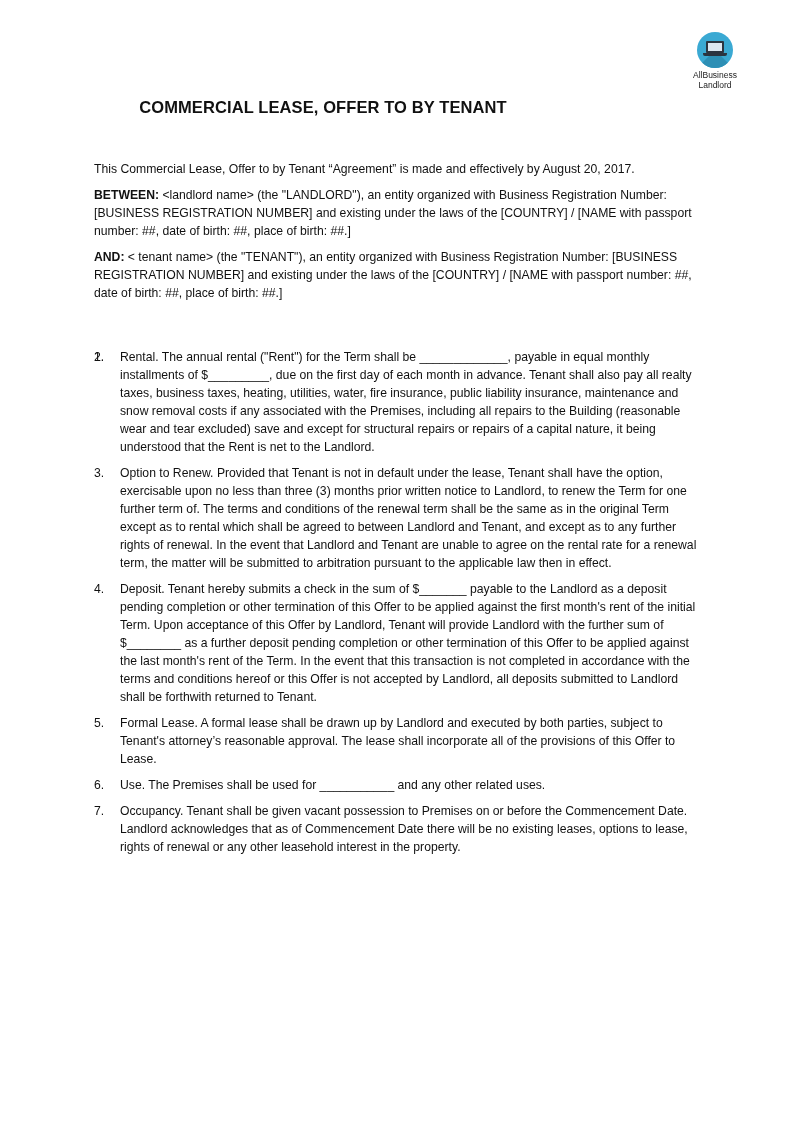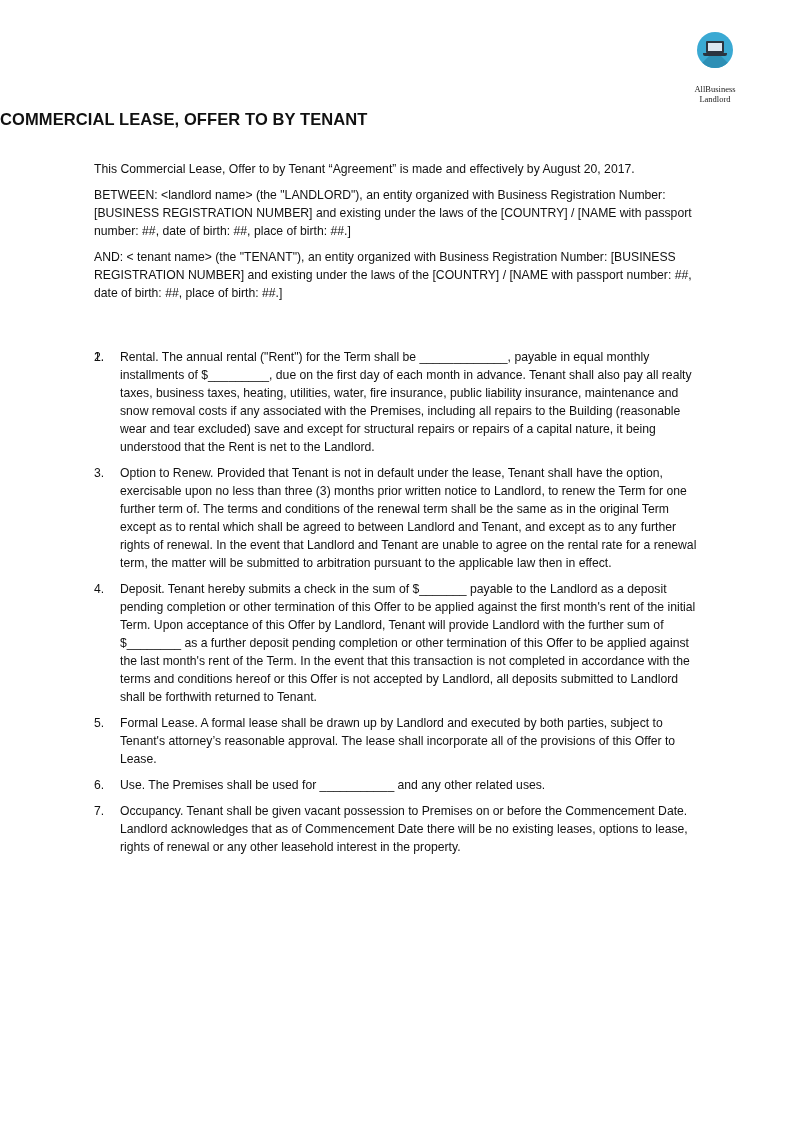--- a/index.html
+++ b/index.html
@@ -26,34 +26,34 @@
   }
   .laptop-screen::after {
     content: ""; position: absolute; left: 2px; top: 2px; width: 14px; height: 8px;
     background: #dce6f0;
   }
   .laptop-base {
     position: absolute; left: 6px; top: 21px; width: 24px; height: 3px;
     background: #2b3440; border-radius: 0 0 2px 2px;
   }
   .logo-text {
-    font-size: 8.5px; line-height: 10px; color: #222; margin-top: 16px; font-family: Liberation Serif, serif;
+    font-size: 8.5px; line-height: 10px; color: #222; margin-top: 2px;
   }
   .doc-title {
-    position: absolute; top: 110px; left: 0; width: 646px; 
+    position: absolute; top: 98px; left: 0; width: 646px; text-align: center;
     font-weight: bold; font-size: 16.5px; letter-spacing: 0.1px;
   }
   .content {
     position: absolute; left: 94px; top: 160px; width: 610px;
     font-size: 12.2px; line-height: 18px;
   }
   p { margin: 0 0 8px 0; }
   .intro { }
   .gap { height: 30px; }
-  .b { font-weight: normal; }
+  .b { font-weight: bold; }
   ol.terms { margin: 0; padding: 0; list-style: none; }
   ol.terms li { position: relative; padding-left: 26px; margin-bottom: 8px; }
   ol.terms li .num { position: absolute; left: 0; top: 0; }
 </style>
 </head>
 <body>
 
 <div class="logo">
   <div class="logo-circle">
     <div class="logo-shadow"></div>

